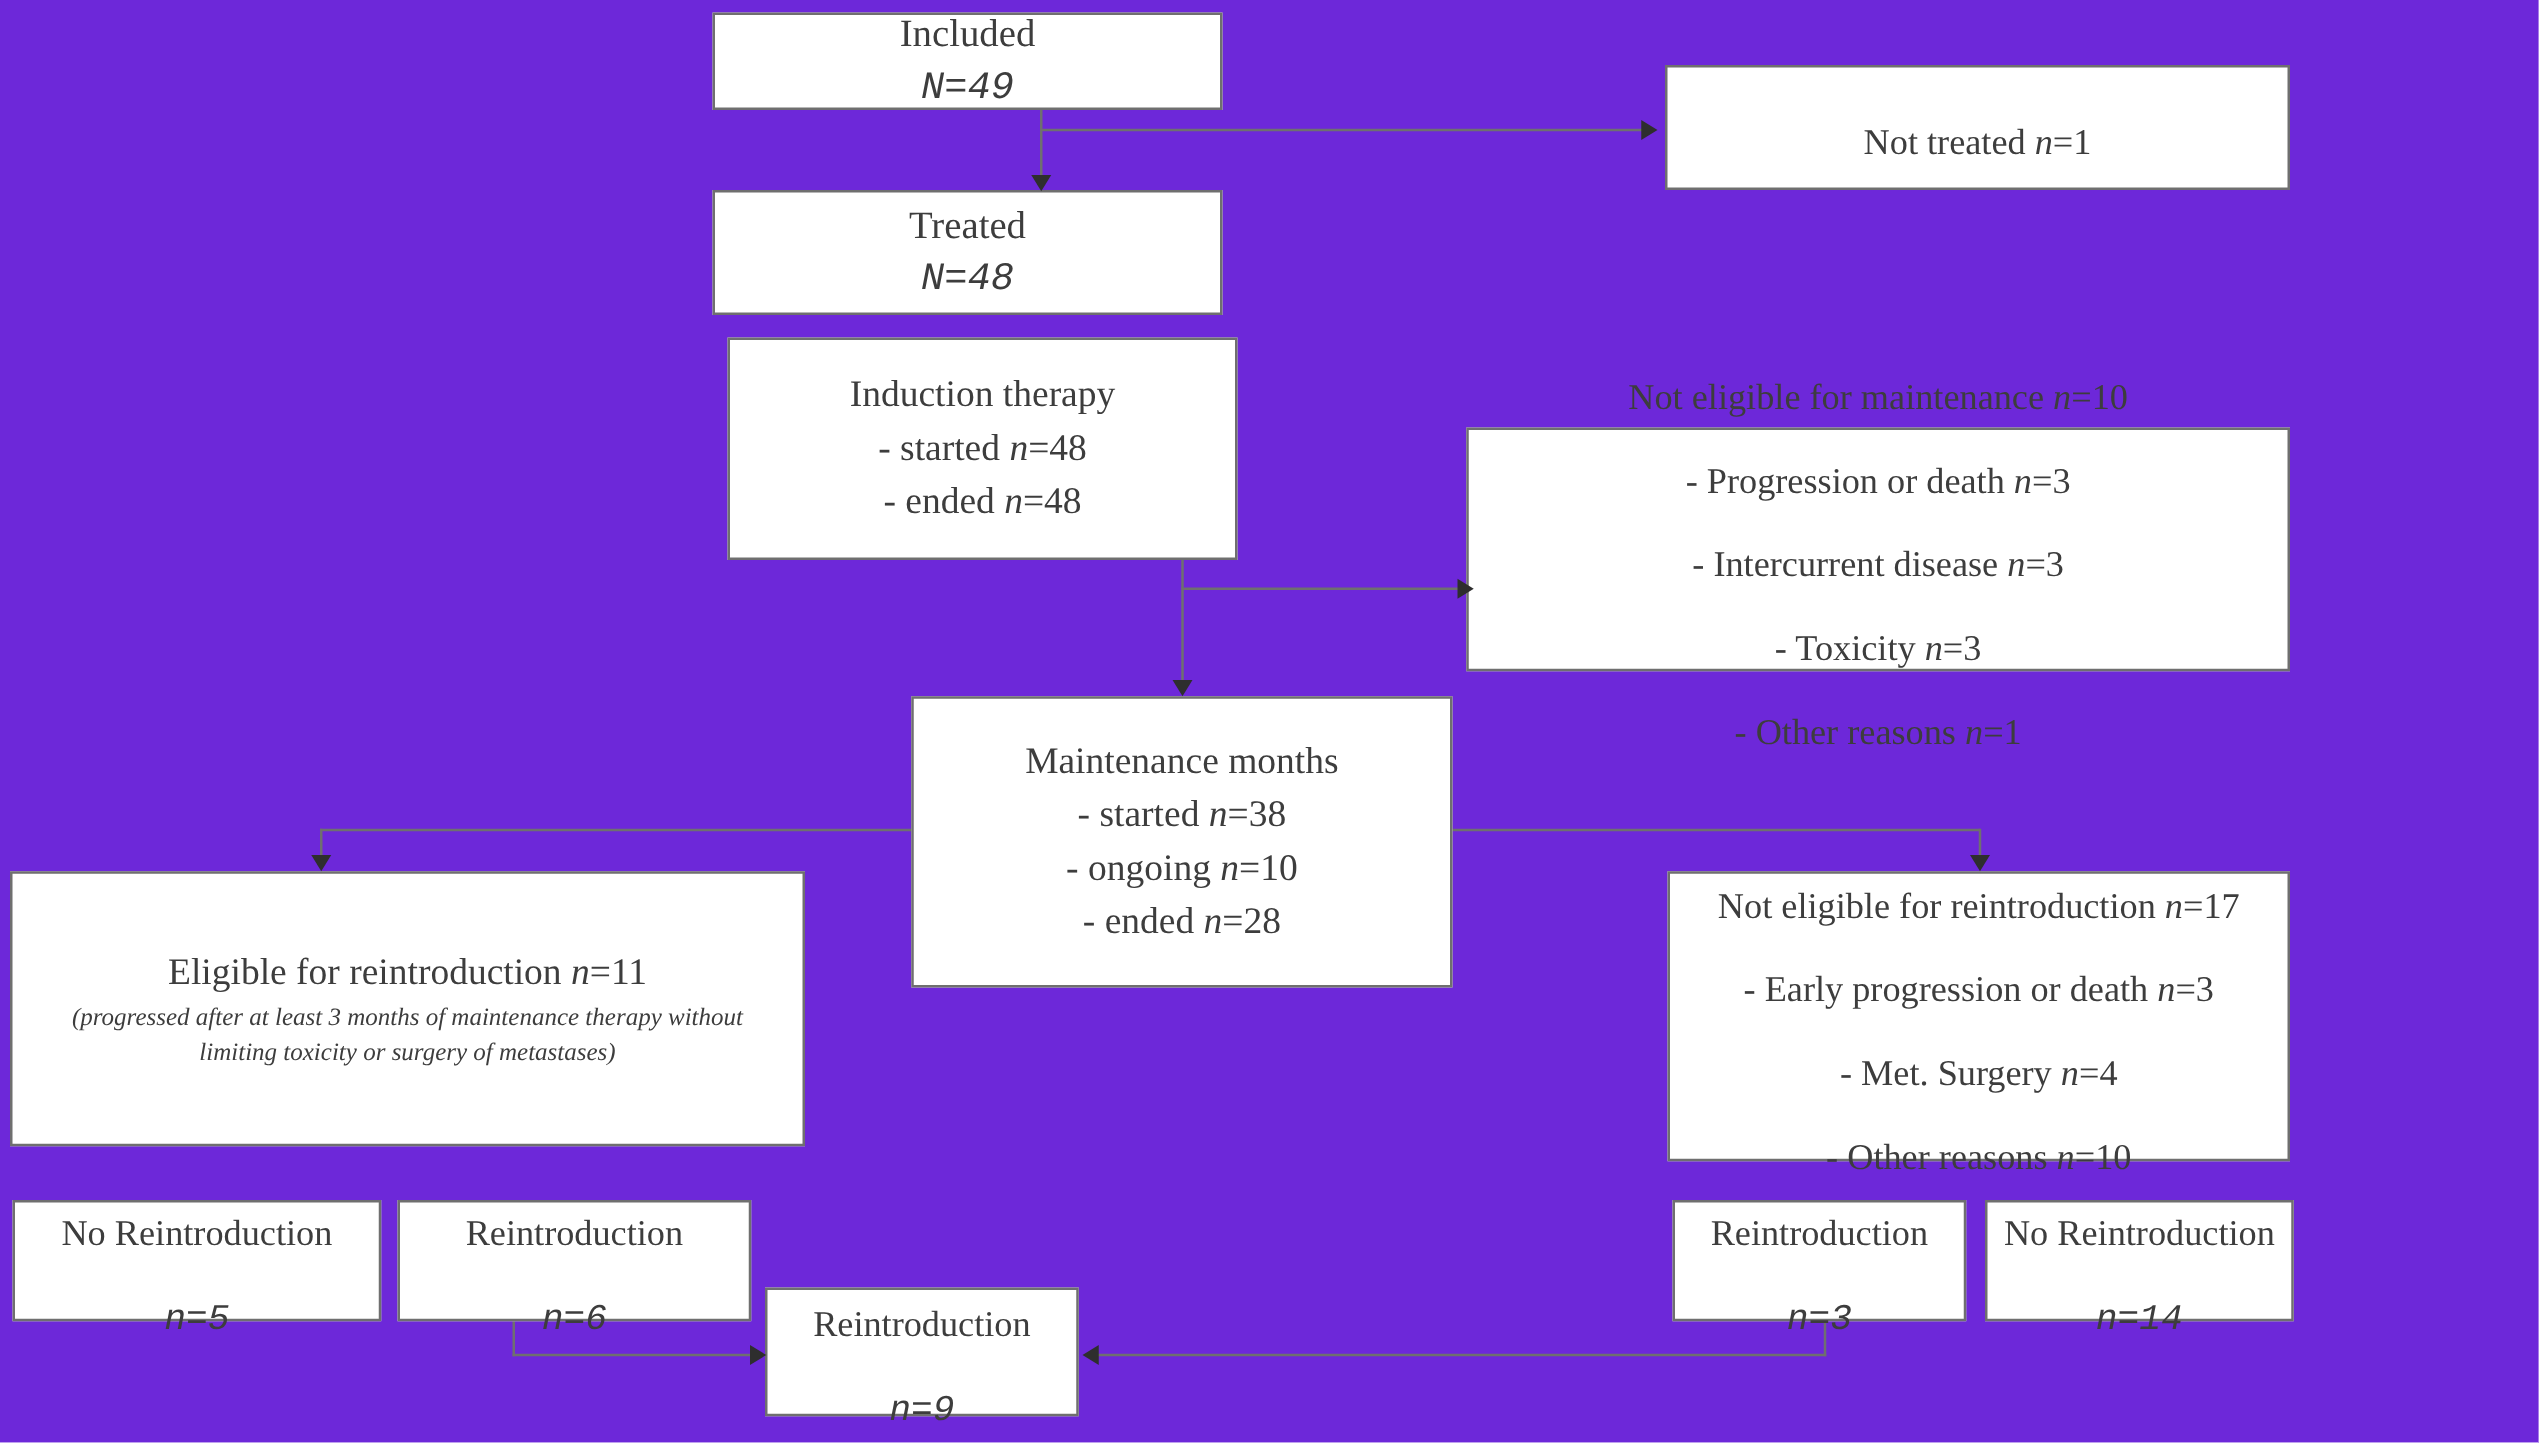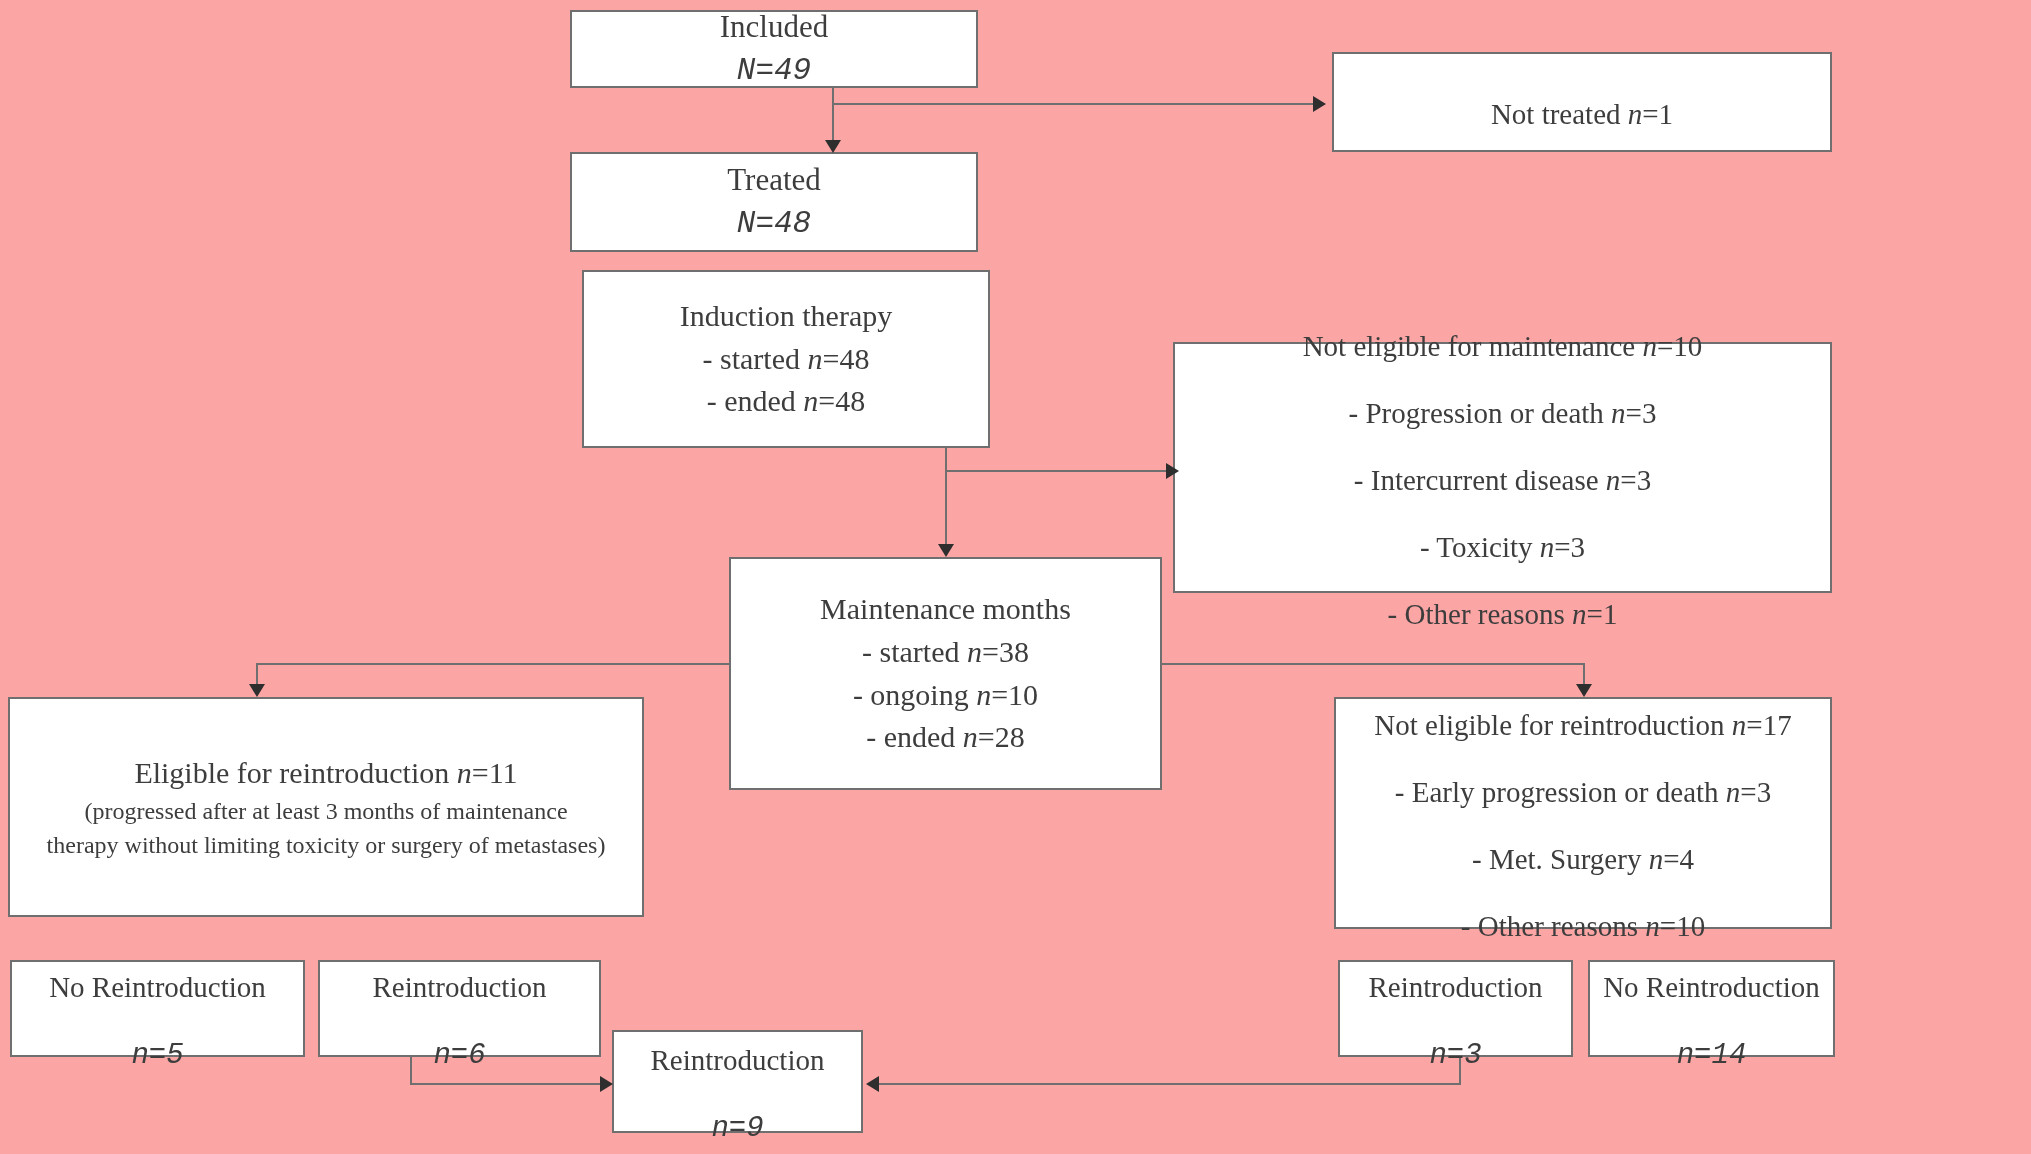--- a/index.html
+++ b/index.html
@@ -8,21 +8,21 @@
     background: #ffffff;
   }
   body {
     font-family: "Liberation Serif", "DejaVu Serif", serif;
     color: #3a3a3a;
   }
   #canvas {
     position: relative;
     width: 2031px;
     height: 1154px;
-    background: #fca5a5;
+    background: #6d28d9;
     overflow: hidden;
   }
   .node {
     position: absolute;
     box-sizing: border-box;
     border: 2px solid #6f6f6f;
     background: #ffffff;
     display: flex;
     flex-direction: column;
     align-items: center;
@@ -37,21 +37,22 @@
     white-space: nowrap;
   }
   .t-29 { font-size: 29px; margin-top: 26px; }
   .t-30 { font-size: 30px; }
   .t-31 { font-size: 31px; }
   .ital {
     font-style: italic;
     font-family: Liberation Mono, monospace;
   }
   .note {
-    font-size: 24px;
+    font-style: italic;
+    font-size: 20px;
     line-height: 1.42;
     display: block;
     max-width: 560px;
     white-space: normal;
   }
   
   .hline, .vline {
     position: absolute;
     background: #6f6f6f;
     z-index: 1;
@@ -125,21 +126,21 @@
     <span class="line t-31">Treated</span>
     <span class="line t-31 ital"><em>N</em>=48</span>
   </div>
 
   <div class="node" style="left:582px; top:270px; width:408px; height:178px;">
     <span class="line t-30">Induction therapy</span>
     <span class="line t-30">-    started <em>n</em>=48</span>
     <span class="line t-30">-    ended <em>n</em>=48</span>
   </div>
 
-  <div class="node" style="left: 1173px; top: 342px; width: 659px; justify-content: center; padding-top: 0px; height: 251px;">
+  <div class="node" style="left: 1173px; top: 342px; width: 659px; justify-content: center; padding-top: 0px; height: 195px;">
       <span class="line t-29">Not eligible  for maintenance <em>n</em>=10</span>
       <span class="line t-29">-   Progression or death <em>n</em>=3</span>
       <span class="line t-29">-   Intercurrent disease <em>n</em>=3</span>
       <span class="line t-29">-   Toxicity <em>n</em>=3</span>
       <span class="line t-29">-   Other reasons <em>n</em>=1</span>
     </div>
 
   <div class="node" style="left:729px; top:557px; width:433px; height:233px;">
     <span class="line t-30">Maintenance months</span>
     <span class="line t-30">-    started <em>n</em>=38</span>

